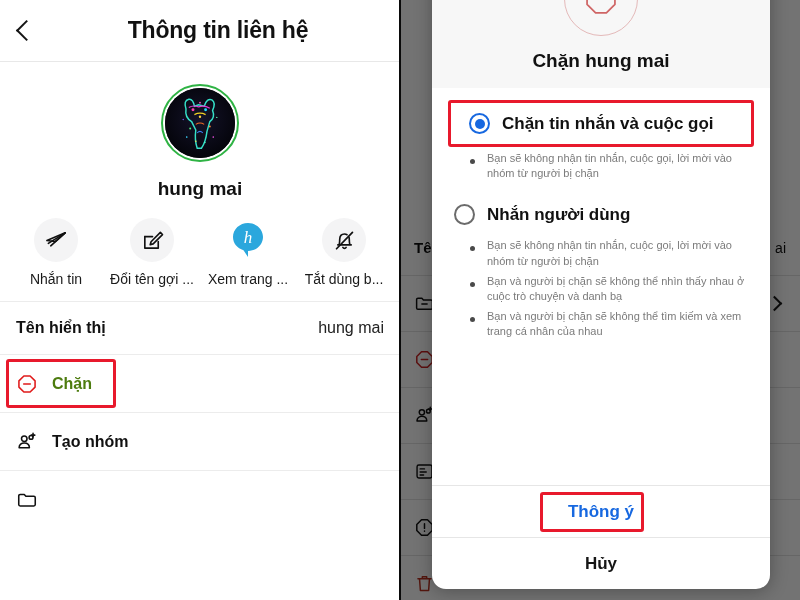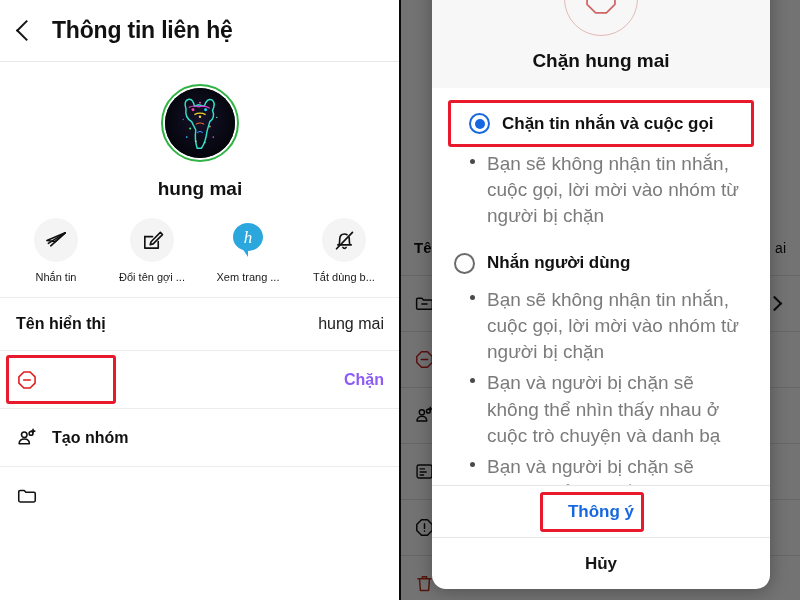--- a/index.html
+++ b/index.html
@@ -31,21 +31,21 @@
     cursor: pointer;
   }
   .chev-left {
     width: 15px; height: 15px;
     border-left: 2.6px solid #141414;
     border-bottom: 2.6px solid #141414;
     transform: rotate(45deg);
   }
   .appbar-title {
     flex: 1;
-    text-align: left;
+    text-align: center;
     font-size: 23px;
     font-weight: bold;
     color: #111111;
     letter-spacing: -0.2px;
     padding-right: 16px;
   }
 
   .profile {
     padding-top: 22px;
     display: flex; flex-direction: column; align-items: center;
@@ -84,21 +84,21 @@
   }
   .action { width: 88px; display: flex; flex-direction: column; align-items: center; cursor: pointer; }
   .action-ic {
     width: 44px; height: 44px; border-radius: 50%;
     background: #f4f4f5;
     display: flex; align-items: center; justify-content: center;
     margin-bottom: 9px;
   }
   .action-ic.brand { background: transparent; }
   .action-label {
-    font-size: 11px; color: #1a1a1a;
+    font-size: 14px; color: #1a1a1a;
     white-space: nowrap; overflow: hidden; text-overflow: ellipsis;
     max-width: 88px; text-align: center;
   }
 
   .row-display {
     display: flex; align-items: center; justify-content: space-between;
     padding: 17px 16px;
     border-bottom: 1px solid #ececec;
   }
   .row-display .k { font-size: 16px; font-weight: bold; color: #111; }
@@ -116,21 +116,21 @@
   .list-row .ltxt { flex: 1; }
   .list-row .ltitle { font-size: 16px; font-weight: bold; color: #111; line-height: 1.25; }
   .list-row .lsub { font-size: 13px; color: #808080; margin-top: 3px; }
   .chev-right {
     width: 11px; height: 11px;
     border-right: 2.4px solid #1c1c1c;
     border-top: 2.4px solid #1c1c1c;
     transform: rotate(45deg);
     margin-right: 6px;
   }
-  .row-blocked .ltitle { color: #8b5cf6; text-align: right; }
+  .row-blocked .ltitle { color: #4d7c0f; }
   .hl-box {
     position: absolute;
     border: 3px solid #e8192c;
     border-radius: 3px;
     pointer-events: none;
   }
   #hl-chan { left: 6px; top: 4px; right: 284px; bottom: 4px; }
 
   
   .right-panel {
@@ -202,21 +202,21 @@
   .radio.on::after {
     content: ""; width: 10px; height: 10px; border-radius: 50%;
     background: #1768e0;
   }
   .opt-label { font-size: 17px; font-weight: bold; color: #111; }
   #hl-opt1 { left: 0px; top: 0px; right: 0px; bottom: 0px; }
 
   .bullets { list-style: none; margin: 4px 0 14px 0; padding: 0 6px 0 22px; }
   .bullets li {
     position: relative;
-    font-size: 19px; line-height: 1.38; color: #7b7b7b;
+    font-size: 11px; line-height: 1.38; color: #7b7b7b;
     padding-left: 17px; margin-bottom: 5px;
   }
   .bullets li::before {
     content: ""; position: absolute; left: 0; top: 8px;
     width: 5px; height: 5px; border-radius: 50%; background: #4a4a4a;
   }
 
   .dlg-actions { flex: 0 0 auto; }
   .dlg-btn {
     border-top: 1px solid #e6e6e6;

